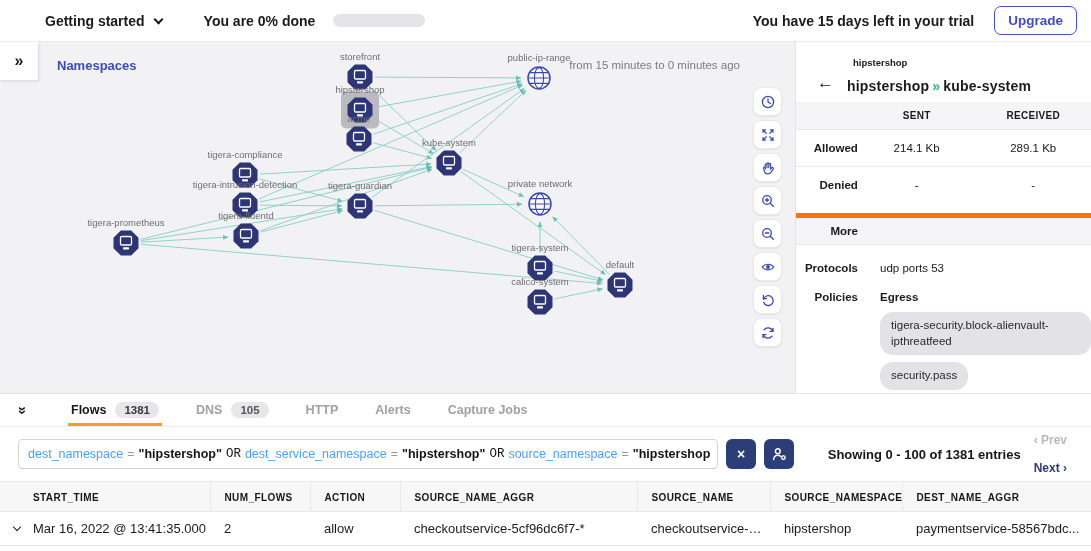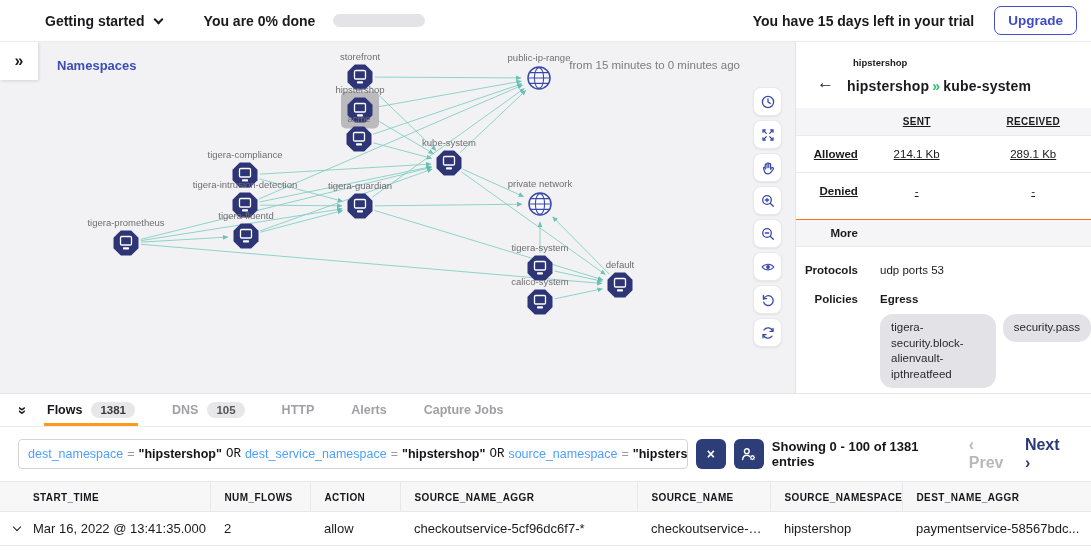--- a/index.html
+++ b/index.html
@@ -38,65 +38,65 @@
   .gico svg { width:16px; height:16px; display:block; }
 
   
   .detail-panel { width:296px; height:351px; background:#fff; border-left:1px solid #e3e3e6;
     overflow:hidden; font-size:11.5px; }
   .dp-sub { margin:15px 0 0 57px; font-size:9.5px; font-weight:700; }
   .dp-title-row { display:flex; align-items:center; gap:13px; margin:3px 0 0 21px; }
   .dp-back { font-size:17px; line-height:1; cursor:pointer; background:none; border:none; color:#1a1a1e; }
   .dp-title { font-size:14px; font-weight:700; letter-spacing:.2px;margin-top:7px; }
   .dp-sep { color:#2ebd6b; font-weight:700; padding:0 3px; }
-  .dp-stats { width:100%; border-collapse:collapse; margin-top:14px;text-decoration:underline; }
+  .dp-stats { width:100%; border-collapse:collapse; margin-top:8px; }
   .dp-stats th { background:#f5f5f7; font-size:10px; font-weight:700; padding:8px 0;
     text-align:center; letter-spacing:.3px; }
   .dp-stats td { padding:12px 0; border-top:1px solid #eaeaed; text-align:center; font-size:11.5px; }
   .dp-stats .lab { text-align:right; font-weight:700; width:62px; padding-right:0; }
   .col-lab { width:62px; } .col-sent { width:118px; } .col-recv { width:116px; }
-  .dp-more { background:#f5f5f7; border-top:1px solid #f97316; border-bottom:1px solid #eaeaed;
+  .dp-more { background:#f5f5f7; border-top:5px solid #f97316; border-bottom:1px solid #eaeaed;
     padding:7px 0; margin-top:10px; }
   .dp-more span { display:inline-block; width:62px; text-align:right; font-weight:700; }
   .dp-row { display:flex; margin-top:17px; }
   .dp-row .lab { width:62px; text-align:right; font-weight:700; flex:none; }
   .dp-row .val { margin-left:22px; }
   .dp-dir { font-weight:700; }
-  .dp-pills { display:flex; flex-direction:row; align-items:flex-start; gap:7px; margin-top:9px; }
+  .dp-pills { display:flex; flex-direction:column; align-items:flex-start; gap:7px; margin-top:9px; }
   .pill { background:#e3e3e7; border-radius:13px; padding:6px 11px; max-width:212px;
     line-height:1.35; font-size:11.5px; color:#2a2a2e; }
 
   
   .bottom { height:158px; border-top:1px solid #e4e4e7; background:#fff; }
   .tabbar { height:33px; display:flex; align-items:stretch; border-bottom:1px solid #ececef; padding-left:12px; }
   .collapse-btn { align-self:center; background:none; border:none; font-size:15px; font-weight:700;
     color:#1a1a1e; transform:rotate(90deg); cursor:pointer; width:22px; margin-right:10px; }
   .tab { display:flex; align-items:center; gap:9px; padding:0 3px; margin-right:31px;
     font-size:12.5px; font-weight:700; color:#a0a0a6; position:relative; cursor:pointer; }
-  .tab.active { color:#17171b; }
+  .tab.active { color:#17171b;margin-left:24px; }
   .tab.active::after { content:""; position:absolute; left:0; right:0; bottom:0; height:3px; background:#ff9a1f; }
   .badge { background:#e7e7ea; border-radius:10px; padding:2px 9px; font-size:11.5px; font-weight:700; color:#3a3a3e; }
   .tab:not(.active) .badge { color:#55555a; }
 
   .filterbar { height:54px; display:flex; align-items:center; padding:0 18px; gap:8px; }
   .search-box { width:700px; height:30px; border:1px solid #d4d4d8; border-radius:4px;
     display:flex; align-items:center; padding:0 9px; overflow:hidden; white-space:nowrap;
     font-size:12.5px; background:#fff; }
   .tok { margin-right:4px; flex:none; }
   .tok-field { color:#4d9ffe; }
   .tok-op { color:#9a9aa0; }
   .tok-value { color:#141418; font-weight:700; }
   .tok-bool { color:#141418;font-family:Liberation Mono, monospace; }
   .btn-dark { width:30px; height:30px; background:#2c3d77; border:none; border-radius:6px;
     color:#fff; display:flex; align-items:center; justify-content:center; cursor:pointer; flex:none; }
   .btn-dark svg { width:17px; height:17px; display:block; }
   .x-glyph { font-size:14px; font-weight:700; line-height:1; }
   .fb-right { margin-left:auto; display:flex; align-items:center; gap:13px; padding-right:6px; }
   .showing { font-size:13px; font-weight:700; color:#16161a; }
-  .pager { display:flex; align-items:center; gap:14px; font-size:16px; font-weight:700; }
+  .pager { display:flex; align-items:center; gap:14px; font-size:12px; font-weight:700;flex-direction:column; }
   .prev { color:#b9b9bd; cursor:default; }
   .next { color:#2b3a74; cursor:pointer; }
 
   .flow-table { width:1091px; border-collapse:collapse; table-layout:fixed; }
   .flow-table th { background:#f7f7f8; border:1px solid #e8e8ea; border-left:none; font-size:10px;
     letter-spacing:.4px; text-align:left; padding:10px 10px 8px 14px; color:#17171b; }
   .flow-table th:first-child { padding-left:33px; }
   .flow-table th:last-child { border-right:none; }
   .flow-table td { font-size:13px; padding:9px 14px; border-bottom:1px solid #e8e8ea;
     white-space:nowrap; overflow:hidden; }

